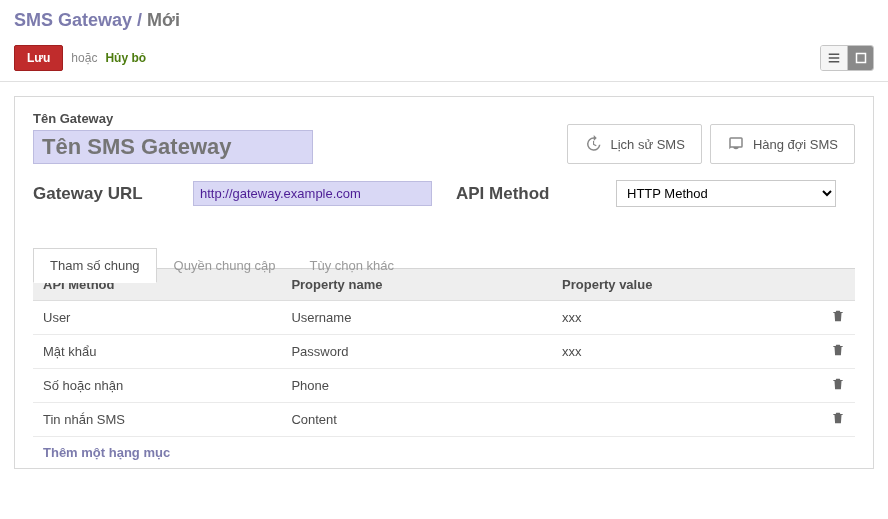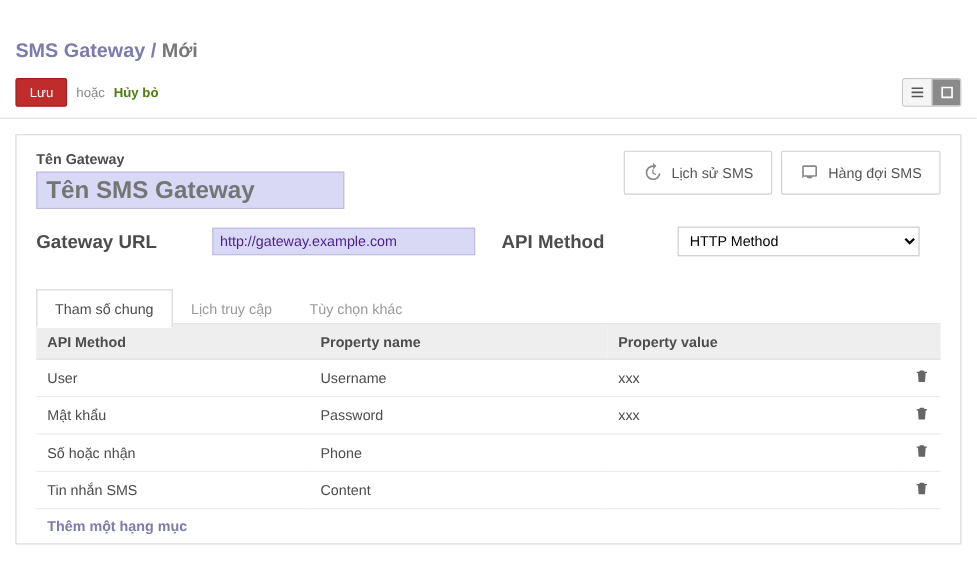--- a/index.html
+++ b/index.html
@@ -1,53 +1,53 @@
 <!DOCTYPE html>
 <html><head>
 <meta charset="utf-8">
 <style>
 * { box-sizing: border-box; margin: 0; padding: 0; }
 body { font-family: Arial, Helvetica, sans-serif; font-size: 13px; color: #4c4c4c; background: #fff; }
 
 .page { width: 888px; }
 
-.breadcrumb { padding: 10px 14px 8px; font-size: 18px; font-weight: bold; margin-top: 26px; }
+.breadcrumb { padding: 10px 14px 8px; font-size: 18px; font-weight: bold; }
 .breadcrumb .root { color: #7c7bad; }
 .breadcrumb .sep { color: #7c7bad; font-weight: bold; }
 .breadcrumb .current { color: #777; }
 
 .action-bar { padding: 6px 14px 10px; display: flex; align-items: center; justify-content: space-between; border-bottom: 1px solid #e0e0e0; }
 .action-left { display: flex; align-items: center; gap: 8px; }
-.btn-save { background: #c02c2c; color: #fff; border: 1px solid #a11f1f; padding: 5px 12px; font-size: 12px; font-weight: normal; border-radius: 2px; cursor: pointer; }
+.btn-save { background: #c02c2c; color: #fff; border: 1px solid #a11f1f; padding: 5px 12px; font-size: 12px; font-weight: bold; border-radius: 2px; cursor: pointer; }
 .or-text { color: #888; font-size: 12px; }
 .discard-link { color: #4d7c0f; font-weight: bold; font-size: 12px; text-decoration: none; cursor: pointer; }
 .view-switch { display: flex; border: 1px solid #c6c6c6; border-radius: 3px; overflow: hidden; }
 .view-btn { width: 26px; height: 24px; display: flex; align-items: center; justify-content: center; background: #f5f5f5; cursor: pointer; border: none; color: #555; }
 .view-btn.active { background: #8a8a8a; color: #fff; }
 .view-btn + .view-btn { border-left: 1px solid #c6c6c6; }
 
 .sheet-wrap { padding: 14px; }
 .sheet { border: 1px solid #d8d8d8; background: #fff; padding: 14px 18px 0; position: relative; }
 
-.sheet-head-row { display: flex; justify-content: space-between; align-items: flex-start; margin-bottom: 16px; }
+.sheet-head-row { display: flex; justify-content: space-between; align-items: flex-end; margin-bottom: 16px; }
 .name-block .label { font-weight: bold; color: #4c4c4c; margin-bottom: 4px; font-size: 13px; }
 .name-input { font-size: 22px; font-weight: bold; color: #5a5a5a; background: #d9d8f5; border: 1px solid #bdbce0; padding: 3px 8px; width: 280px; }
 
 .stat-buttons { display: flex; gap: 8px; }
 .stat-btn { display: flex; align-items: center; gap: 8px; border: 1px solid #cfcfcf; background: #fff; padding: 10px 16px; cursor: pointer; color: #555; font-size: 13px; border-radius: 2px; }
 .stat-btn svg { width: 18px; height: 18px; fill: #888; }
 
 .fields-row { display: flex; gap: 24px; margin-bottom: 26px; }
 .field-col { flex: 1; display: flex; align-items: center; }
 .field-col .flabel { font-weight: bold; color: #4c4c4c; width: 160px; font-size: 17px; }
 .field-col input[type=text] { flex: 1; background: #d9d8f5; border: 1px solid #bdbce0; padding: 4px 6px; font-size: 13px; color: #4c1d95; max-width: 240px; }
 .field-col select { flex: 1; border: 1px solid #c9c9c9; padding: 4px 6px; font-size: 13px; background: #fff; max-width: 220px; }
 
 .tabs { display: flex; border-bottom: 1px solid #d5d5d5; }
-.tab { padding: 9px 16px; font-size: 13px; color: #9a9a9a; cursor: pointer; border: 1px solid transparent; border-bottom: none; position: relative; top: 4px; background: transparent; }
+.tab { padding: 9px 16px; font-size: 13px; color: #9a9a9a; cursor: pointer; border: 1px solid transparent; border-bottom: none; position: relative; top: 15px; background: transparent; }
 .tab.active { color: #4c4c4c; border-color: #d5d5d5; background: #fff; border-bottom: 1px solid #fff; font-weight: normal; }
 
 .tab-content { padding: 0; }
 
 table.grid { width: 100%; border-collapse: collapse; font-size: 13px; }
 table.grid th { text-align: left; background: #eeeeee; padding: 8px 10px; font-weight: bold; color: #4c4c4c; border-bottom: 1px solid #ddd; }
 table.grid th.del-col, table.grid td.del-col { width: 30px; text-align: center; }
 table.grid td { padding: 8px 10px; border-bottom: 1px solid #eaeaea; color: #4c4c4c; }
 table.grid tr.addrow td { color: #7c7bad; font-weight: bold; cursor: pointer; border-bottom: none; }
 
@@ -116,21 +116,21 @@
         <div class="field-col">
           <div class="flabel">API Method</div>
           <select>
             <option>HTTP Method</option>
           </select>
         </div>
       </div>
 
       <div class="tabs">
         <div class="tab active">Tham số chung</div>
-        <div class="tab">Lịch truy cập</div>
+        <div class="tab">Quyền chung cập</div>
         <div class="tab">Tùy chọn khác</div>
       </div>
 
       <div class="tab-content">
         <table class="grid">
           <thead>
             <tr>
               <th>API Method</th>
               <th>Property name</th>
               <th>Property value</th>

